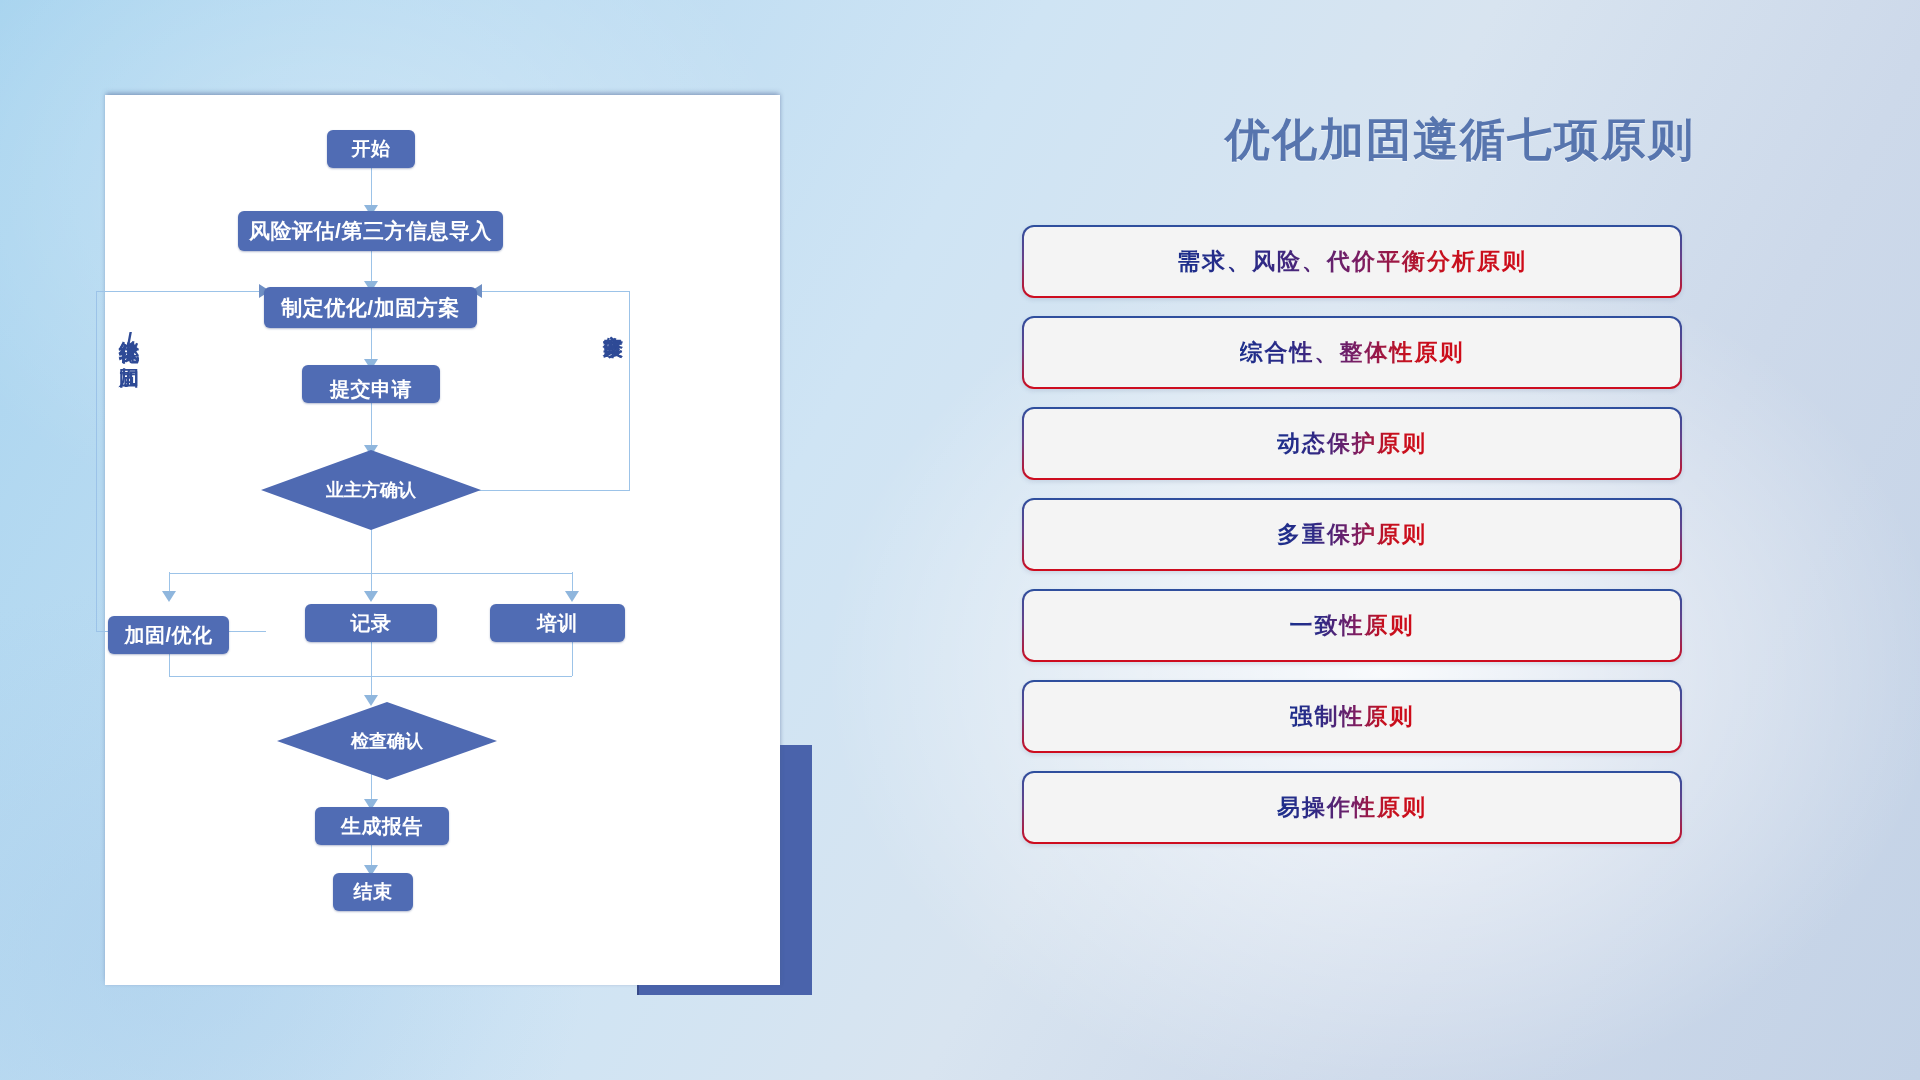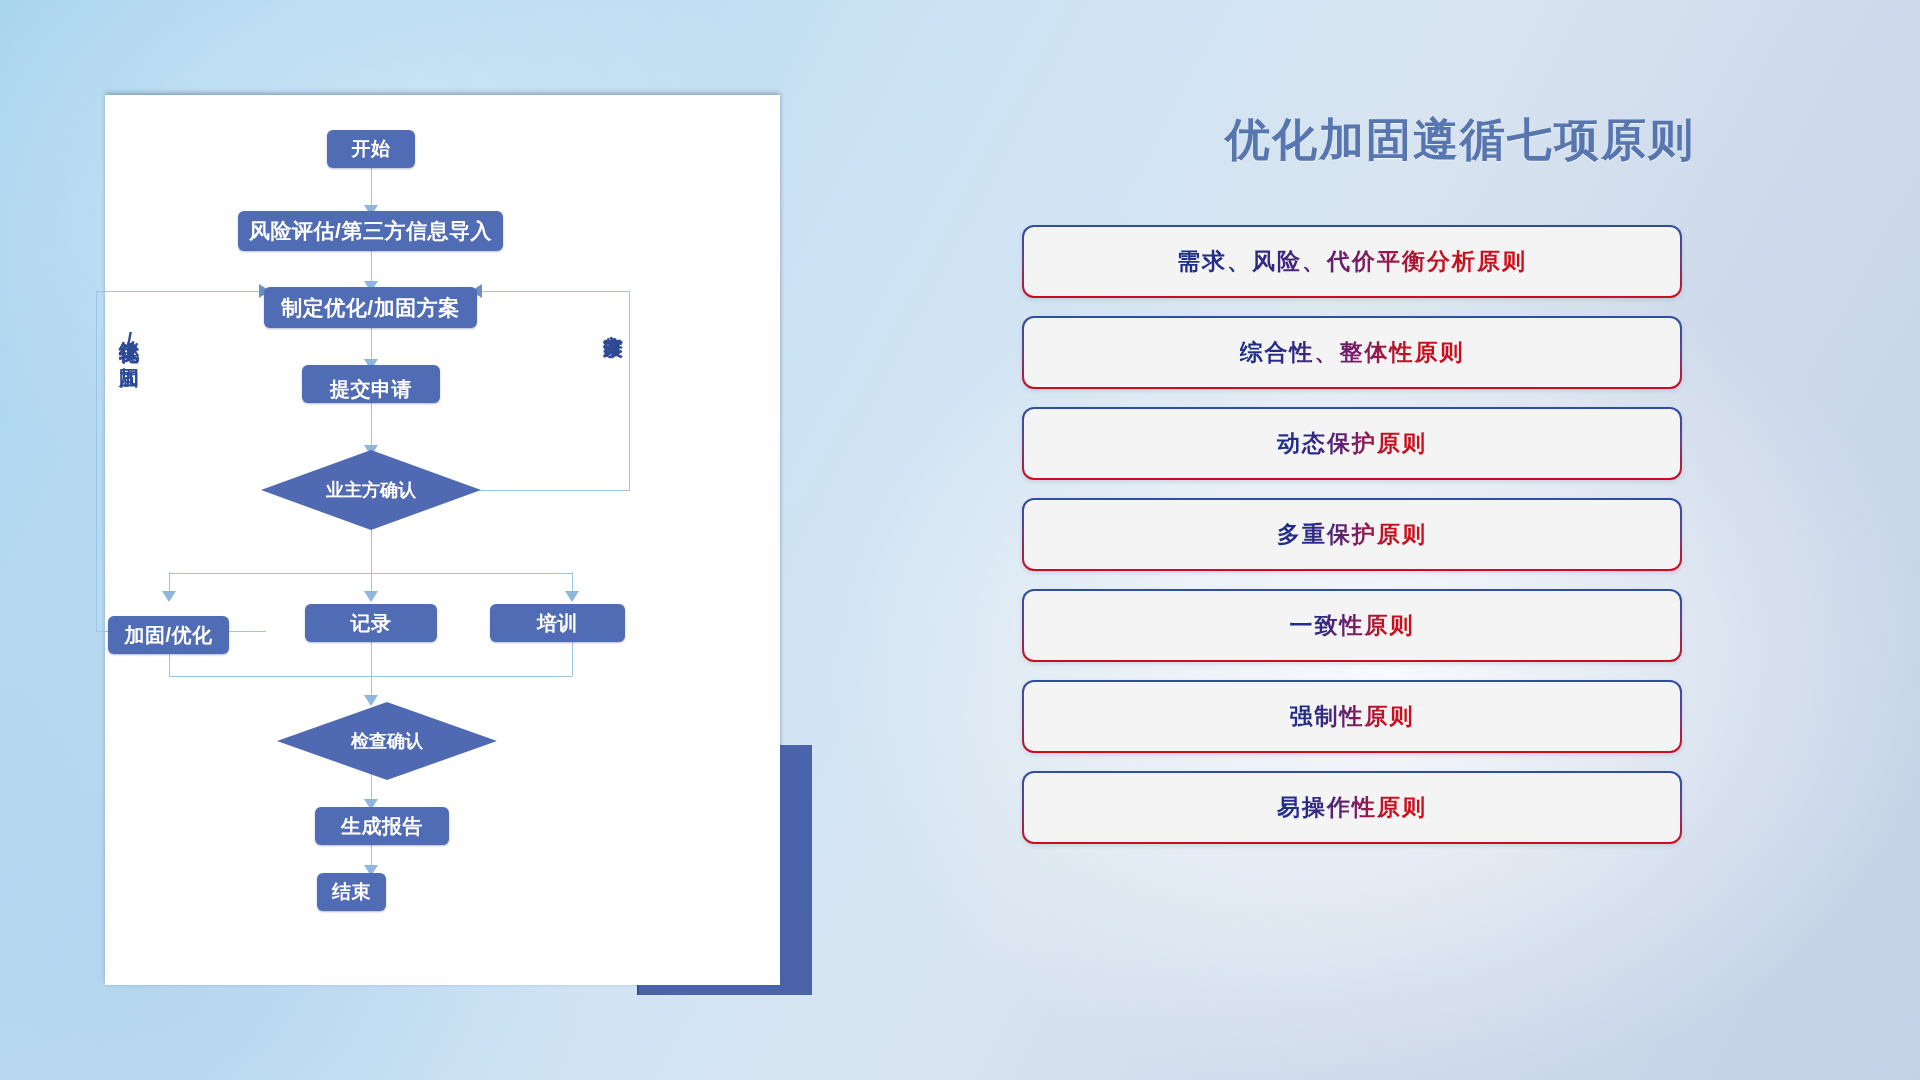--- a/index.html
+++ b/index.html
@@ -231,21 +231,21 @@
     <div class="diamond" style="left:156px; top:495px; width:220px; height:0; overflow:hidden;"></div>
 
     <div class="diamond" style="left:172px; top:607px; width:220px; height:78px; font-size:18px;">
       <span>检查确认</span>
     </div>
 
     <div class="node" style="left:210px; top:712px; width:134px; height:38px; font-size:20px;">
       <span>生成报告</span>
     </div>
 
-    <div class="node" style="left:212px; top:778px; width:69px;  height:38px; font-size:19px;">
+    <div class="node" style="left:228px; top:778px; width:80px;  height:38px; font-size:19px;">
       <span>结束</span>
     </div>
 
   </div>
 </div>
 
 <div id="right-stage">
 
   <div id="principles-title">优化加固遵循七项原则</div>
 

